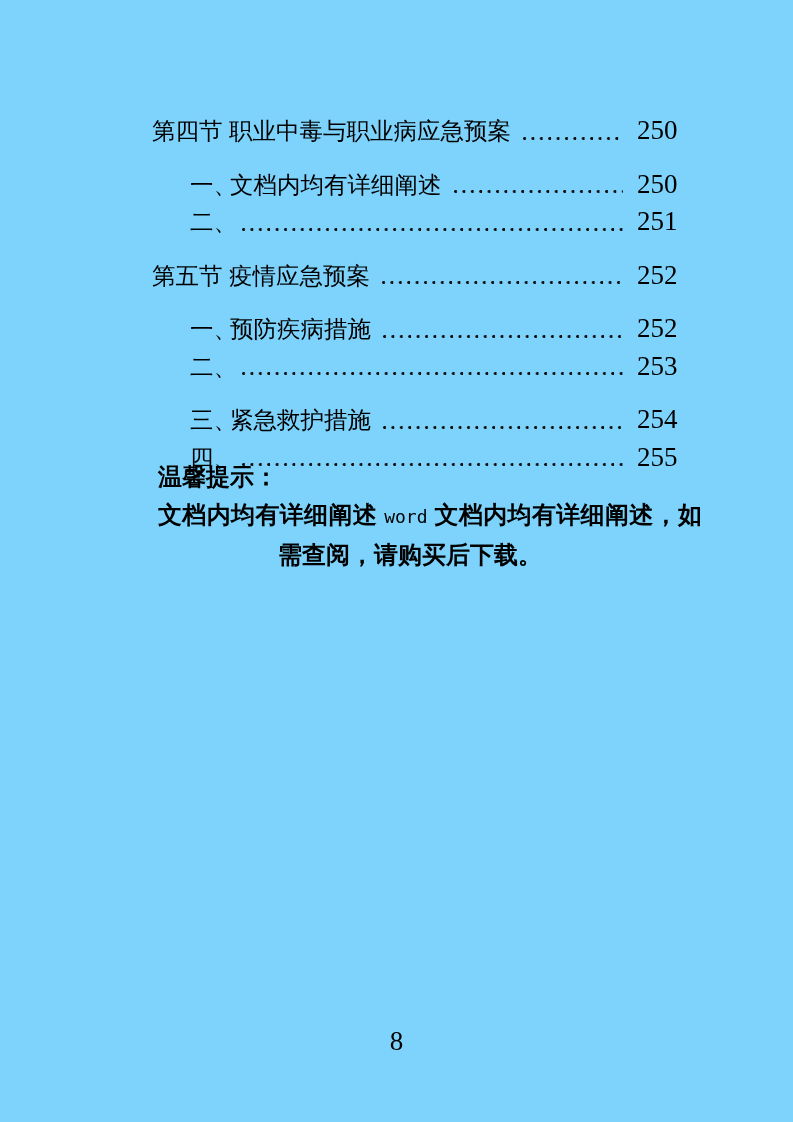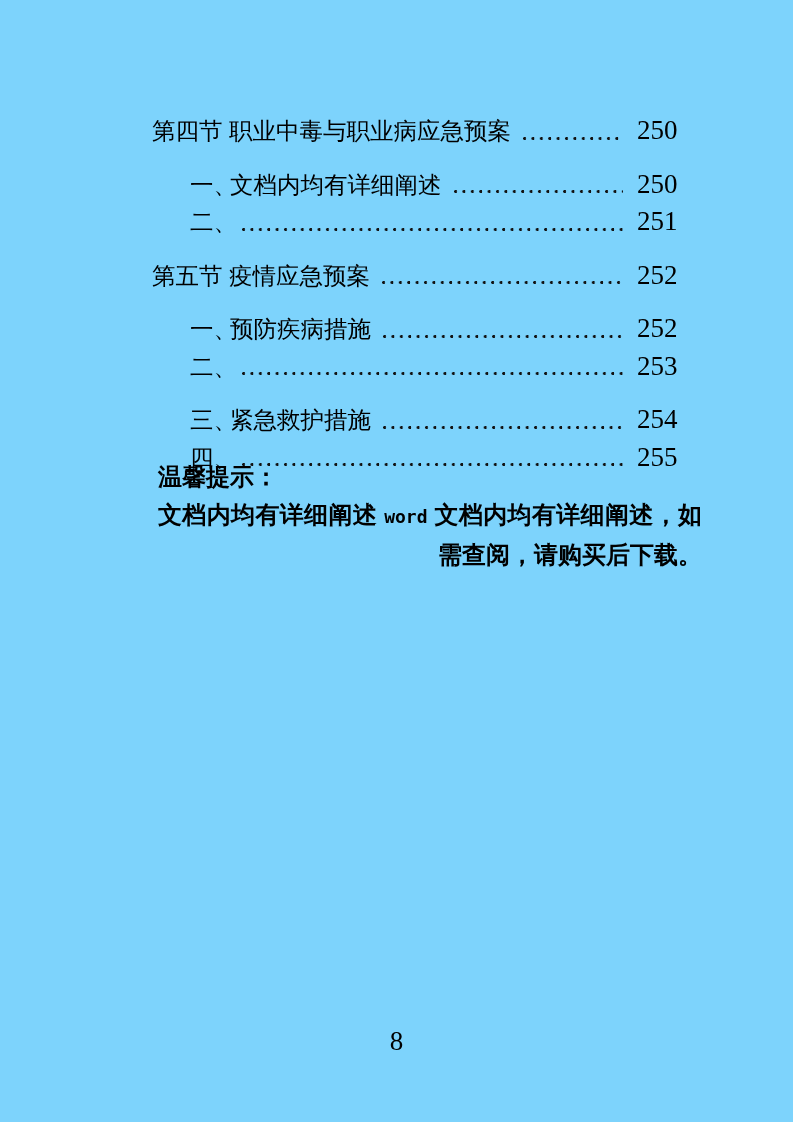--- a/index.html
+++ b/index.html
@@ -70,25 +70,25 @@
     font-weight: 700;
     font-size: 24px;
     line-height: 38px;
   }
   .notice-heading { text-indent: 40px; }
   .notice-line1 {
     text-indent: 40px;
     text-align: justify;
     text-align-last: justify;
   }
-  .notice-line2 { text-align: right; }
+  .notice-line2 { text-align: center; }
   .latin-word {
     font-family: "DejaVu Sans Mono", monospace;
     font-size: 18px;
-    font-weight: 700;
+    font-weight: 400;
   }
 
   
   .footer-pagenum {
     position: absolute;
     top: 1025px;
     left: 0;
     right: 0;
     text-align: center;
     font-family: "Liberation Serif", serif;

